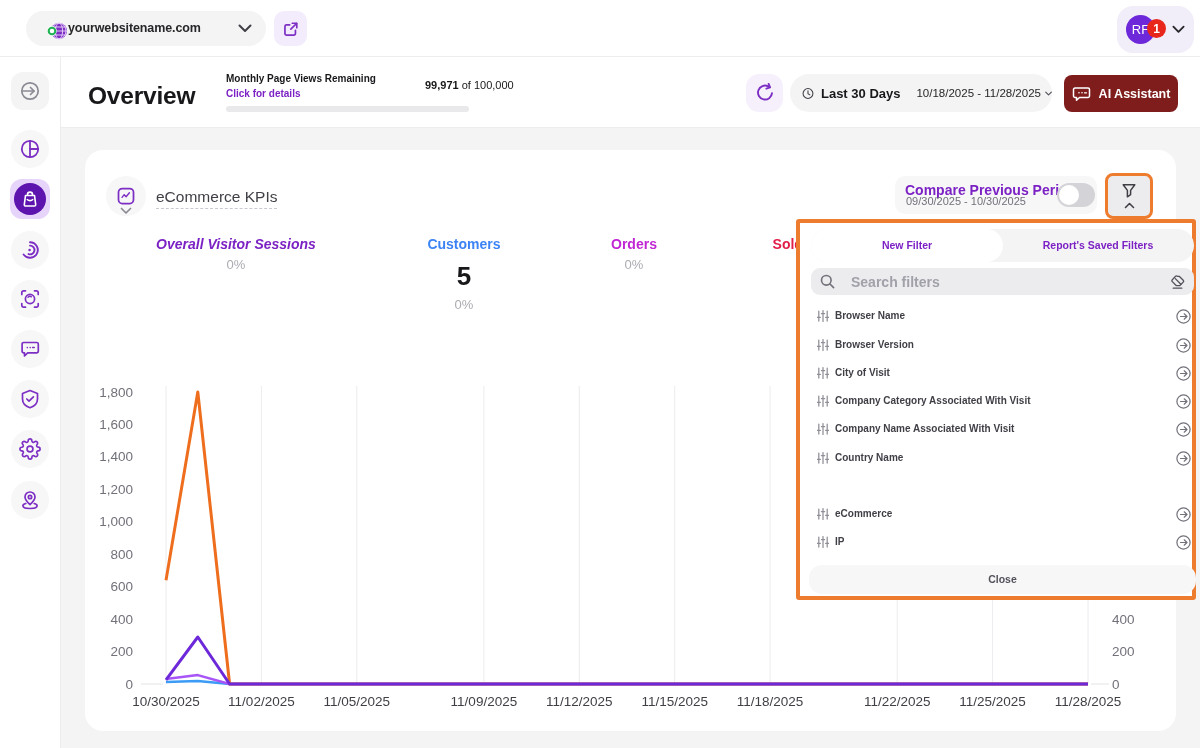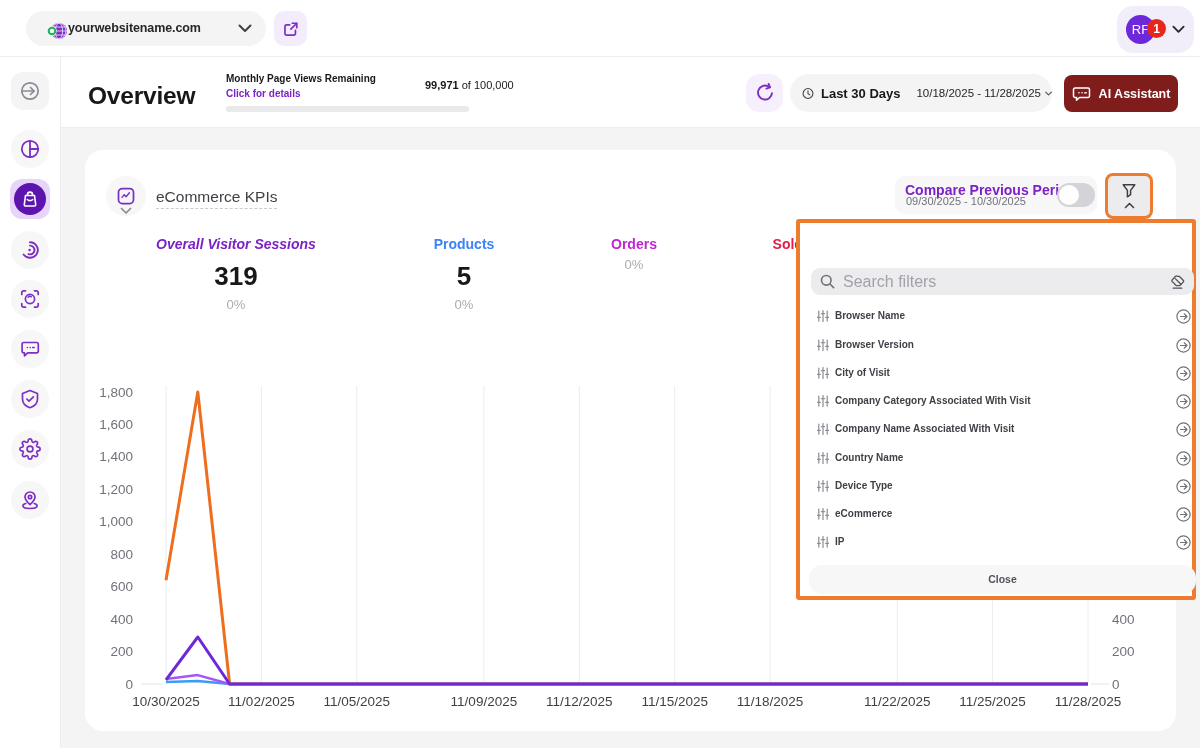--- a/index.html
+++ b/index.html
@@ -67,21 +67,21 @@
     border-radius:8px; background:#ececee; z-index:12; display:flex; flex-direction:column;
     align-items:center; justify-content:center; }
   
   #popup { position:absolute; left:796px; top:219px; width:400px; height:381px; background:#fff;
     border:4px solid #ee7c2e; border-radius:3px; z-index:10; }
   #tabs { position:absolute; left:11px; top:6px; width:383px; height:33px; border-radius:17px; background:#f4f4f5; }
   #tabact { position:absolute; left:0; top:0; width:192px; height:33px; border-radius:17px; background:#fff; }
   .tabtxt { position:absolute; top:10px; font-size:10.5px; font-weight:bold; color:#7c22c4; width:192px; text-align:center; }
   #search { position:absolute; left:11px; top:45px; width:383px; height:27px; border-radius:9px;
     background:#ececee; display:flex; align-items:center; }
-  #search .ph { font-size:16px; color:#a1a1aa; margin-left:8px; }
+  #search .ph { font-size:14px; color:#a1a1aa; margin-left:16px;font-weight:bold; }
   .frow { position:absolute; left:11px; width:383px; height:28px; }
   .frow .ftxt { position:absolute; left:24px; top:8px; font-size:10px; font-weight:bold; color:#3f3f46; }
   #closebtn { position:absolute; left:9px; top:342px; width:387px; height:29px; border-radius:13px;
     background:#f7f7f8; text-align:center; }
   #closebtn span { font-size:10.5px; font-weight:bold; color:#52525b; line-height:29px; }
 </style>
 </head>
 <body>
 
 <div id="topbar">
@@ -229,25 +229,24 @@
     <rect x="3" y="3" width="18" height="18" rx="4.5"></rect>
     <path d="M7.3 13.6 l2.5 -3.2 2.3 2.4 4 -4.6" stroke-width="1.7"></path>
   </svg>
   <svg width="12" height="8" viewBox="0 0 12 8" style="position:absolute;left:14px;top:31px">
     <path d="M1.5 1.5 L6 6 L10.5 1.5" stroke="#8a8a93" stroke-width="1.7" fill="none" stroke-linecap="round" stroke-linejoin="round"></path>
   </svg>
 </div>
 <div id="ectitle">eCommerce KPIs</div>
 <div class="kpi" style="left:136px; top:236px; width:200px;">
   <div class="lab" style="color:#7c22c4;font-style:italic;">Overall Visitor Sessions</div>
-  <div class="val">319</div>
   <div class="pct">0%</div>
 </div>
 <div class="kpi" style="left:364px; top:236px; width:200px;">
-  <div class="lab" style="color:#3c83f6;">Products</div>
+  <div class="lab" style="color:#3c83f6;">Customers</div>
   <div class="val">5</div>
   <div class="pct">0%</div>
 </div>
 <div class="kpi" style="left:534px; top:236px; width:200px;">
   <div class="lab" style="color:#c026d3;">Orders</div>
   <div class="pct">0%</div>
 </div>
 <div class="kpi" style="left:720px; top:236px; width:200px;">
   <div class="lab" style="color:#e11d48;">Sold Products</div>
   <div class="val">206</div>
@@ -310,20 +309,25 @@
     <text x="770.1" y="706" text-anchor="middle" font-size="13.5" fill="#3f3f46">11/18/2025</text>
     <text x="897.2" y="706" text-anchor="middle" font-size="13.5" fill="#3f3f46">11/22/2025</text>
     <text x="992.6" y="706" text-anchor="middle" font-size="13.5" fill="#3f3f46">11/25/2025</text>
     <text x="1088.0" y="706" text-anchor="middle" font-size="13.5" fill="#3f3f46">11/28/2025</text>
 <polyline points="166.0,682.1 197.8,681.1 229.6,684.0 1088.0,684.0" fill="none" stroke="#3b9bf5" stroke-width="2.5" stroke-linejoin="round"></polyline>
 <polyline points="166.0,679.1 197.8,675.1 229.6,684.0 1088.0,684.0" fill="none" stroke="#a855f7" stroke-width="2.5" stroke-linejoin="round"></polyline>
 <polyline points="166.0,580.2 197.8,392.0 229.6,684.0 1088.0,684.0" fill="none" stroke="#ee6e1e" stroke-width="3" stroke-linejoin="round"></polyline>
 <polyline points="166.0,679.9 197.8,637.0 229.6,684.0 1088.0,684.0" fill="none" stroke="#6d28d9" stroke-width="3" stroke-linejoin="round"></polyline>
 </svg>
 <div id="popup">
+<div id="tabs">
+      <div id="tabact"></div>
+      <div class="tabtxt" style="left:0;">New Filter</div>
+      <div class="tabtxt" style="left:191px;">Report's Saved Filters</div>
+    </div>
 <div id="search">
 <svg width="15" height="15" viewBox="0 0 15 15" fill="none" stroke="#71717a" stroke-width="1.6" stroke-linecap="round" style="margin-left:9px">
 <circle cx="6.3" cy="6.3" r="4.8"></circle>
         <path d="M10 10 L13.6 13.6"></path>
       </svg>
 <span class="ph">Search filters</span>
 <svg width="15" height="14" viewBox="0 0 15 14" fill="none" stroke="#52525b" stroke-width="1.3" stroke-linecap="round" stroke-linejoin="round" style="position:absolute;right:9px;top:7px">
 <path d="M9.2 1.3 L13.2 5.3 a1.3 1.3 0 0 1 0 1.8 L9.6 10.7 H6.4 L2.3 6.6 a1.3 1.3 0 0 1 0 -1.8 L5.6 1.3 a1.3 1.3 0 0 1 1.8 0 z"></path>
 <path d="M5.3 3.6 L10.9 9.2"></path>
         <path d="M3.2 13.2 h8.6"></path>
@@ -382,30 +386,20 @@
 <div class="frow" style="top:192px">
       <svg width="12" height="12" viewBox="0 0 12 12" stroke="#8f8f97" stroke-width="1.25" stroke-linecap="round" fill="none" style="position:absolute;left:6px;top:8px">
         <path d="M1.8 1 V11 M0.2 7.3 H3.4 M6 0.6 V11.4 M4.4 3.5 H7.6 M10.2 1 V11 M8.6 7.3 H11.8"></path>
       </svg>
       <span class="ftxt">Company Name Associated With Visit</span>
       <svg width="15" height="15" viewBox="0 0 15 15" fill="none" stroke="#71717a" stroke-width="1.2" stroke-linecap="round" stroke-linejoin="round" style="position:absolute;right:3px;top:7px">
         <circle cx="7.5" cy="7.5" r="6.6"></circle>
         <path d="M4.5 7.5 h6 M8.2 4.8 L11 7.5 L8.2 10.2"></path>
       </svg>
     </div>
-<div class="frow" style="top:249px">
-      <svg width="12" height="12" viewBox="0 0 12 12" stroke="#8f8f97" stroke-width="1.25" stroke-linecap="round" fill="none" style="position:absolute;left:6px;top:8px">
-        <path d="M1.8 1 V11 M0.2 7.3 H3.4 M6 0.6 V11.4 M4.4 3.5 H7.6 M10.2 1 V11 M8.6 7.3 H11.8"></path>
-      </svg>
-      <span class="ftxt">Device Type</span>
-      <svg width="15" height="15" viewBox="0 0 15 15" fill="none" stroke="#71717a" stroke-width="1.2" stroke-linecap="round" stroke-linejoin="round" style="position:absolute;right:3px;top:7px">
-        <circle cx="7.5" cy="7.5" r="6.6"></circle>
-        <path d="M4.5 7.5 h6 M8.2 4.8 L11 7.5 L8.2 10.2"></path>
-      </svg>
-    </div>
 <div class="frow" style="top:277px">
       <svg width="12" height="12" viewBox="0 0 12 12" stroke="#8f8f97" stroke-width="1.25" stroke-linecap="round" fill="none" style="position:absolute;left:6px;top:8px">
         <path d="M1.8 1 V11 M0.2 7.3 H3.4 M6 0.6 V11.4 M4.4 3.5 H7.6 M10.2 1 V11 M8.6 7.3 H11.8"></path>
       </svg>
       <span class="ftxt">eCommerce</span>
       <svg width="15" height="15" viewBox="0 0 15 15" fill="none" stroke="#71717a" stroke-width="1.2" stroke-linecap="round" stroke-linejoin="round" style="position:absolute;right:3px;top:7px">
         <circle cx="7.5" cy="7.5" r="6.6"></circle>
         <path d="M4.5 7.5 h6 M8.2 4.8 L11 7.5 L8.2 10.2"></path>
       </svg>
     </div>

